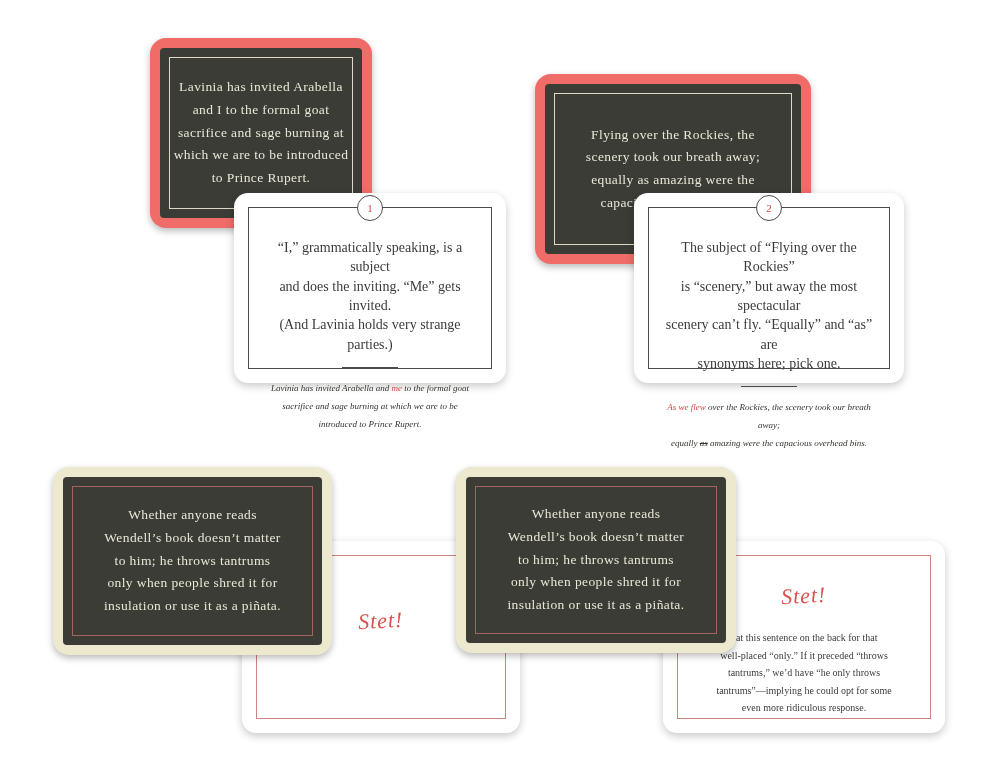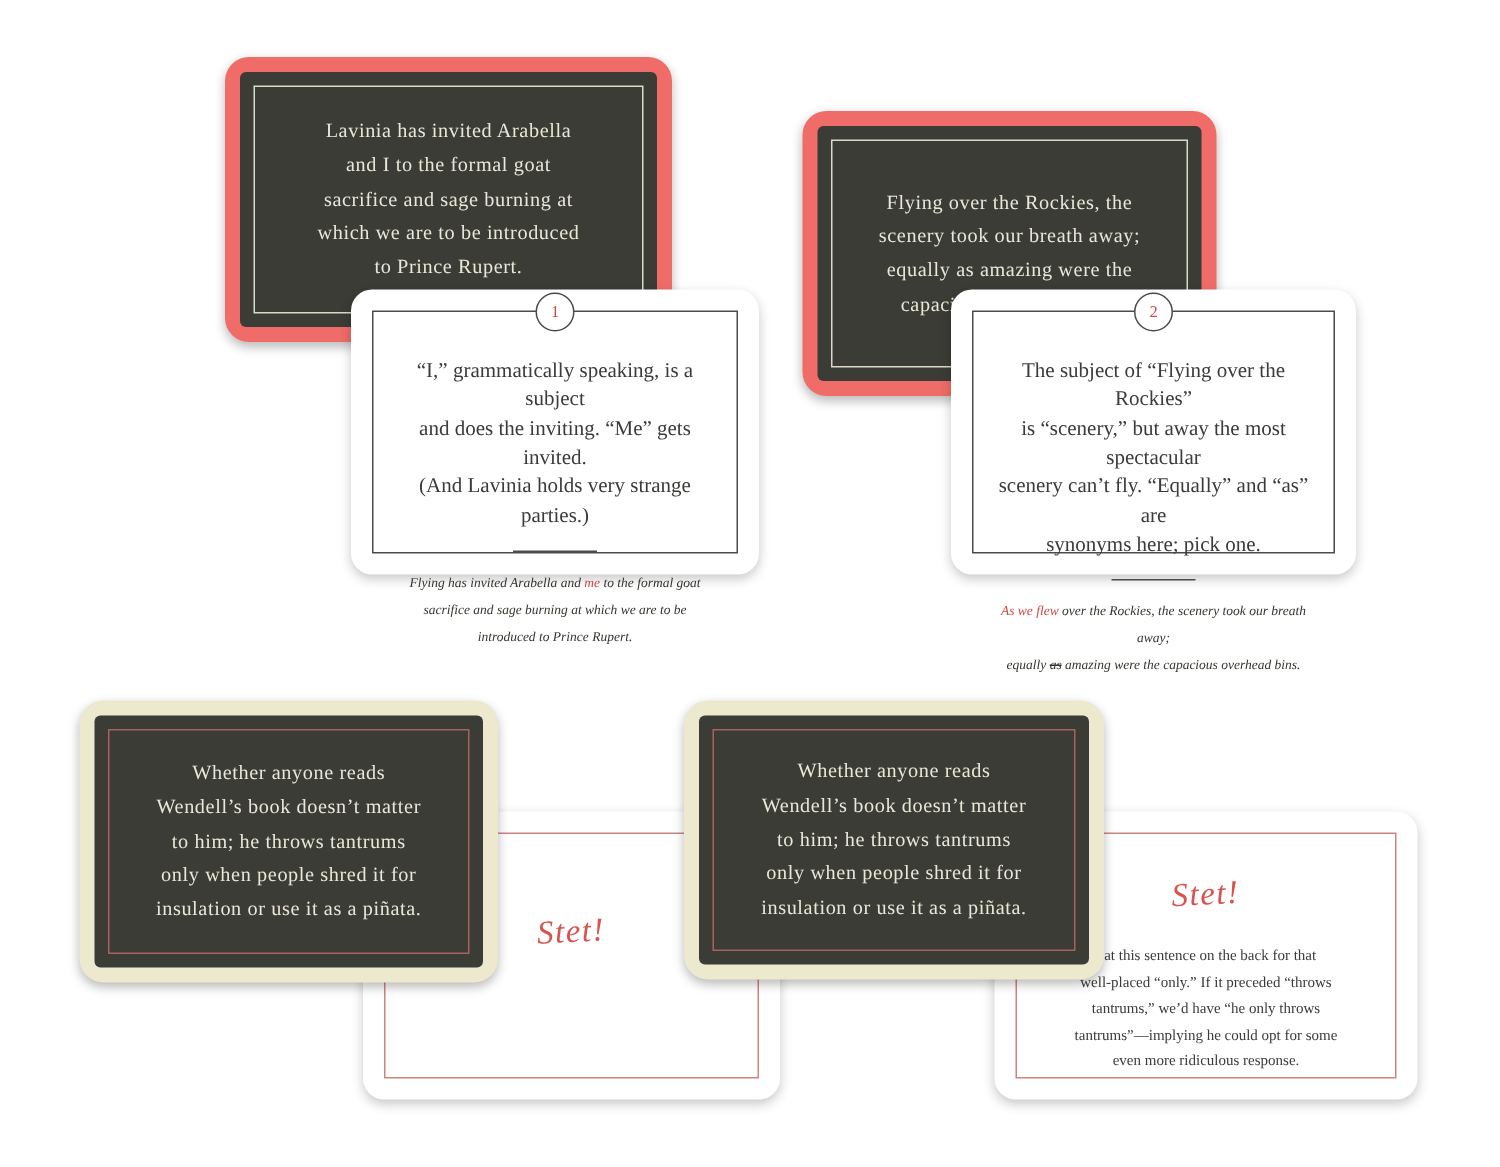--- a/index.html
+++ b/index.html
@@ -55,21 +55,21 @@
   .stet-content.offset-deep { padding-top:49px; }
   .stet-content.offset-shallow { padding-top:24px; }
   .stet-label {
     display:inline-block; color:var(--stet_red,#d8524e);
     font-size:22px; font-style:italic; transform:rotate(-3deg);
     letter-spacing:1px;
   }
   .stet-text { font-size:10px; line-height:1.75; white-space:pre-line; color:#3b3b39; margin-top:20px; }
 
   
-  .q-tl { left:150px; top:38px;  width:298px; height:190px; z-index:1; }
+  .q-tl { left:150px; top:38px;  width:222px; height:190px; z-index:1; }
   .a-1  { left:234px; top:193px; width:272px; height:190px; z-index:2; }
   .q-tr { left:535px; top:38px;  width:276px; height:190px; z-index:1;margin-top:36px; }
   .a-2  { left:634px; top:193px; width:270px; height:190px; z-index:2; }
   .a-3  { left:242px; top:541px; width:278px; height:192px; z-index:1; }
   .a-4  { left:663px; top:541px; width:282px; height:192px; z-index:1; }
   .q-bl { left:53px;  top:423px; width:279px; height:188px; z-index:2; }
   .q-br { left:456px; top:423px; width:280px; height:186px; z-index:3; }
 </style>
 </head>
 <body>
@@ -90,21 +90,21 @@
   <div class="acard numbered a-1">
     <div class="frame"></div>
     <div class="num-circle">
       <span>1</span>
     </div>
     <div class="a-content">
       <div class="explanation">“I,” grammatically speaking, is a subject
 and does the inviting. “Me” gets invited.
 (And Lavinia holds very strange parties.)</div>
       <div class="divider"></div>
-      <div class="correction"><span>Flying has invited Arabella and </span><span class="seg-red">me</span><span> to the formal goat
+      <div class="correction"><span>Lavinia has invited Arabella and </span><span class="seg-red">me</span><span> to the formal goat
 sacrifice and sage burning at which we are to be
 introduced to Prince Rupert.</span></div>
     </div>
   </div>
 
   <div class="qcard salmon q-tr">
     <div class="face">
       <div class="hairline"></div>
       <div class="qtext">Flying over the Rockies, the
 scenery took our breath away;

